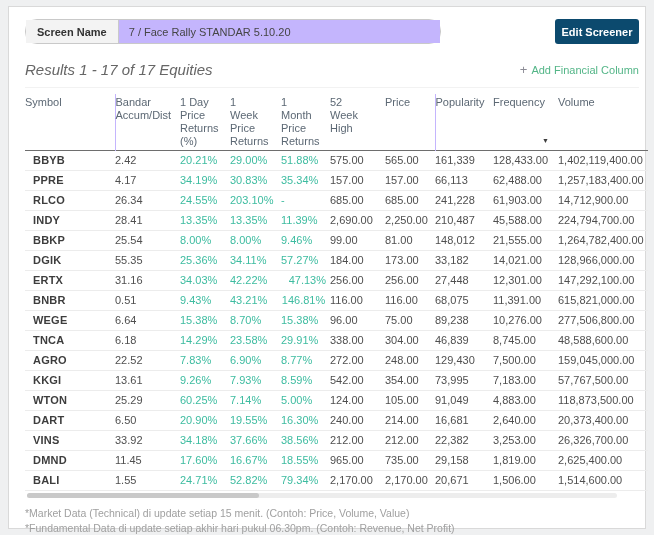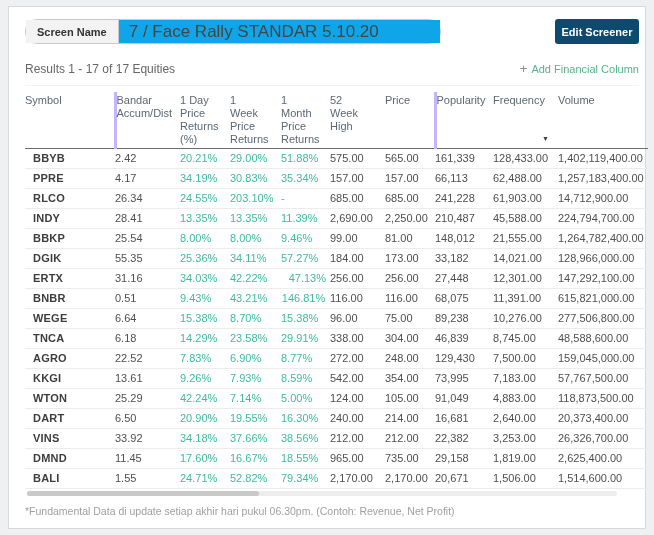--- a/index.html
+++ b/index.html
@@ -10,44 +10,44 @@
     background:#ffffff; border:1px solid #d9d9d9; padding:12px 6px 10px 16px;
   }
   
   .top-row { display:flex; align-items:stretch; height:25px; margin-bottom:17px; padding-right:0; }
   .sn-group { display:flex; width:416px; border:1px solid #c9c9c9; border-radius:12px; background:#fff; }
   .sn-label {
     background:#f3f3f3; border-right:1px solid #c9c9c9; font-size:11px; font-weight:bold;
     color:#333; padding:0 11px; display:flex; align-items:center; white-space:nowrap;
   }
   .sn-input {
-    border:none; outline:none; flex:1; font-size:17px; color:#454545; padding:0 10px;
-    font-family:"Liberation Sans","DejaVu Sans",sans-serif; background:#0ea5e9;
+    border:none; outline:none; flex:1; font-size:11px; color:#454545; padding:0 10px;
+    font-family:"Liberation Sans","DejaVu Sans",sans-serif; background:#c4b5fd;
   }
   .edit-btn {
     margin-left:auto; width:84px; height:25px; border:none; border-radius:3px;
     color:#fff; font-size:11px; font-weight:bold; cursor:pointer;
     font-family:"Liberation Sans","DejaVu Sans",sans-serif;
   }
   
   .results-row {
     display:flex; align-items:center; justify-content:space-between;
     padding-bottom:9px; margin-bottom:0; border-bottom:1px solid #f2f2f2;
   }
-  .results-text { font-size:12px; color:#666; }
+  .results-text { font-size:15px; color:#666;font-style:italic; }
   .add-col { font-size:11px; cursor:pointer; text-decoration:none; white-space:nowrap; }
   .add-col .plus { color:#8b8b95; font-size:13px; margin-right:4px; font-style:normal; }
   
   table { border-collapse:collapse; table-layout:fixed; width:623px; margin-top:6px; }
   th {
     text-align:left; vertical-align:top; font-weight:normal; font-size:11px; line-height:13px;
     color:#5c6874; height:53px; padding:2px 4px 2px 0; position:relative;
   }
   th .th-label { white-space:pre-line; }
-  th.sep { border-right:3px solid #c4b5fd; }
+  th.sep { border-right:1px solid #c4b5fd; }
   thead tr { border-bottom:1px solid #6e6e6e; }
   .sort-arrow { position:absolute; bottom:3px; right:9px; font-size:7px; color:#3e3e3e; font-style:normal; }
   td {
     font-size:11px; color:#4f4f4f; padding:3px 4px 3px 0; line-height:13px;
     border-bottom:1px solid #ececec; white-space:nowrap; overflow:hidden;
   }
   td.sym { font-weight:bold; color:#3d3d3d; letter-spacing:0.2px;padding-left:8px; }
   
   .hscroll { position:relative; width:590px; height:5px; background:#ededed; border-radius:3px; margin:2px 0 0 2px; }
   .hscroll-thumb { position:absolute; left:0; top:0; width:232px; height:5px; background:#c9c9c9; border-radius:3px; }
@@ -253,21 +253,21 @@
           <td style="color: rgb(61, 188, 160);">8.59%</td>
           <td>542.00</td>
           <td>354.00</td>
           <td>73,995</td>
           <td>7,183.00</td>
           <td>57,767,500.00</td>
         </tr>
         <tr>
           <td class="sym">WTON</td>
           <td>25.29</td>
-          <td style="color: rgb(61, 188, 160);">42.24%</td>
+          <td style="color: rgb(61, 188, 160);">60.25%</td>
           <td style="color: rgb(61, 188, 160);">7.14%</td>
           <td style="color: rgb(61, 188, 160);">5.00%</td>
           <td>124.00</td>
           <td>105.00</td>
           <td>91,049</td>
           <td>4,883.00</td>
           <td>118,873,500.00</td>
         </tr>
         <tr>
           <td class="sym">DART</td>
@@ -318,16 +318,17 @@
           <td>1,514,600.00</td>
         </tr>
       </tbody>
   </table>
 
   <div class="hscroll">
     <div class="hscroll-thumb"></div>
   </div>
 
   <div class="footnotes">
+    <p>*Market Data (Technical) di update setiap 15 menit. (Contoh: Price, Volume, Value)</p>
     <p>*Fundamental Data di update setiap akhir hari pukul 06.30pm. (Contoh: Revenue, Net Profit)</p>
   </div>
 
 </div>
 
 </body></html>

